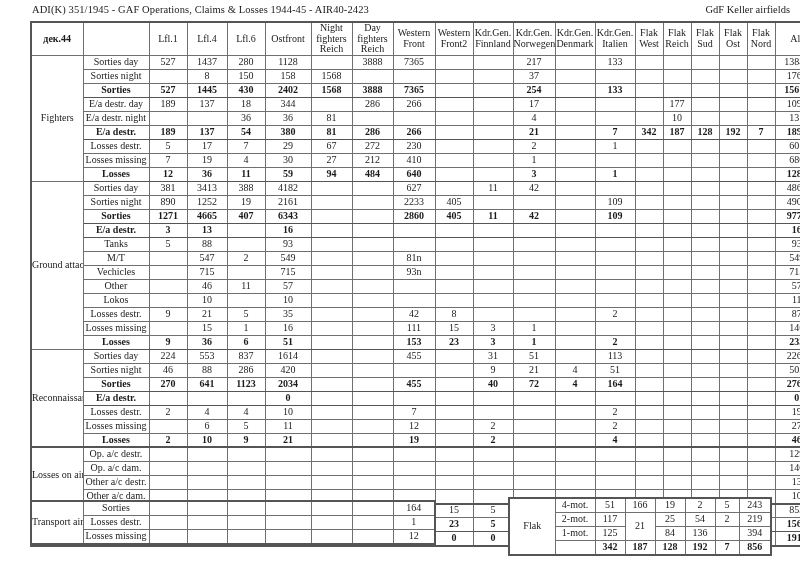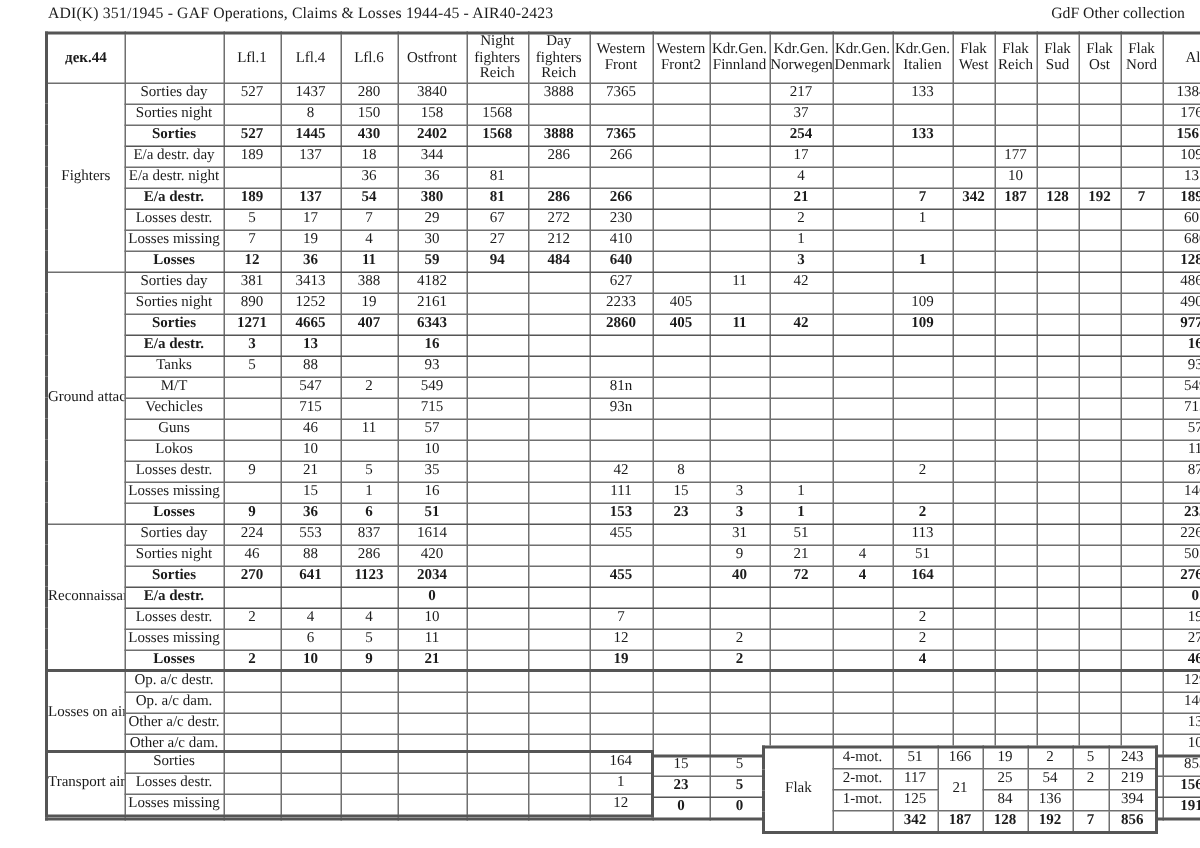--- a/index.html
+++ b/index.html
@@ -89,21 +89,21 @@
   td.flak-label{text-align:center;}
   td.flak-sub{text-align:center;}
 </style>
 </head>
 <body>
 
 <div class="page">
 
   <div class="titlebar">
     <div class="doc-title">ADI(K) 351/1945 - GAF Operations, Claims &amp; Losses 1944-45 - AIR40-2423</div>
-    <div class="collection">GdF Other collection</div>
+    <div class="collection">GdF Keller airfields</div>
   </div>
 
   <div class="main-wrap">
     <table class="grid main outer" id="main-table">
       <colgroup id="main-cols">
           <col style="width: 52px;">
           <col style="width: 66px;">
           <col style="width: 38px;">
           <col style="width: 40px;">
           <col style="width: 38px;">
@@ -147,21 +147,21 @@
             <th>All</th>
           </tr>
       </thead>
       <tbody id="main-body">
           <tr>
             <td class="grp" rowspan="9">Fighters</td>
             <td class="rowlab">Sorties day</td>
             <td class="num">527</td>
             <td class="num">1437</td>
             <td class="num">280</td>
-            <td class="num">3840</td>
+            <td class="num">1128</td>
             <td class="num"></td>
             <td class="num">3888</td>
             <td class="num">7365</td>
             <td class="num"></td>
             <td class="num"></td>
             <td class="num">217</td>
             <td class="num"></td>
             <td class="num">133</td>
             <td class="num"></td>
             <td class="num"></td>
@@ -480,21 +480,21 @@
             <td class="num"></td>
             <td class="num"></td>
             <td class="num"></td>
             <td class="num"></td>
             <td class="num"></td>
             <td class="num"></td>
             <td class="num"></td>
             <td class="num">715</td>
           </tr>
           <tr>
-            <td class="rowlab">Guns</td>
+            <td class="rowlab">Other</td>
             <td class="num"></td>
             <td class="num">46</td>
             <td class="num">11</td>
             <td class="num">57</td>
             <td class="num"></td>
             <td class="num"></td>
             <td class="num"></td>
             <td class="num"></td>
             <td class="num"></td>
             <td class="num"></td>

